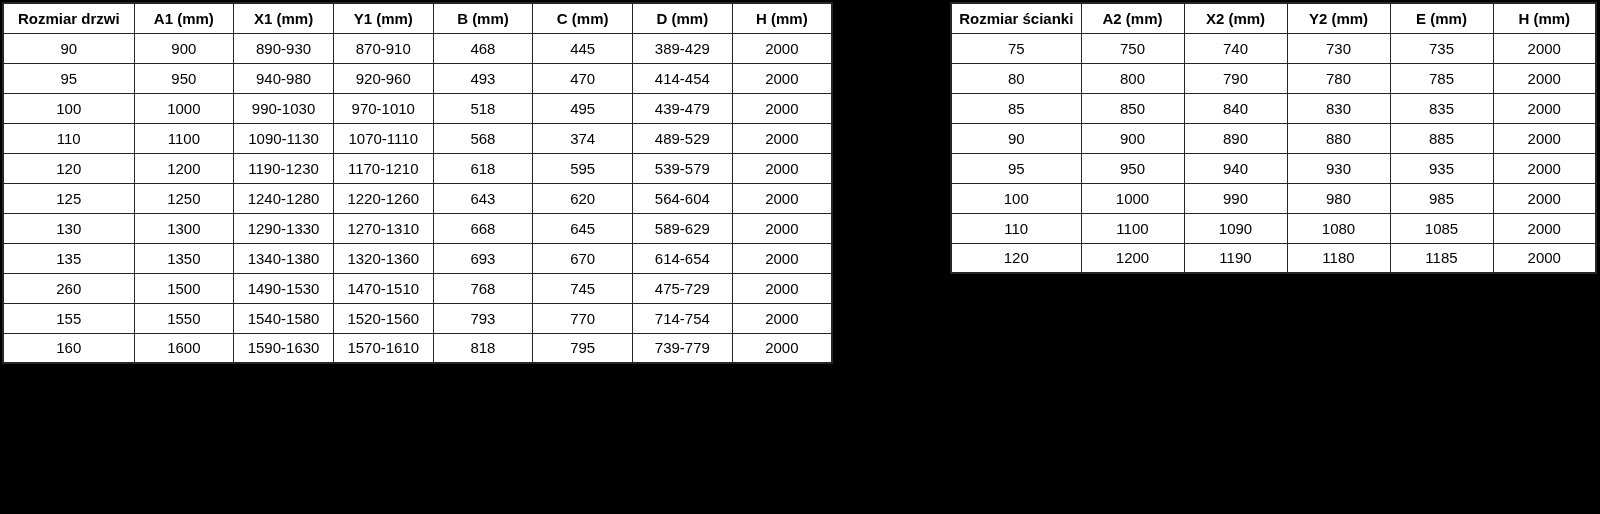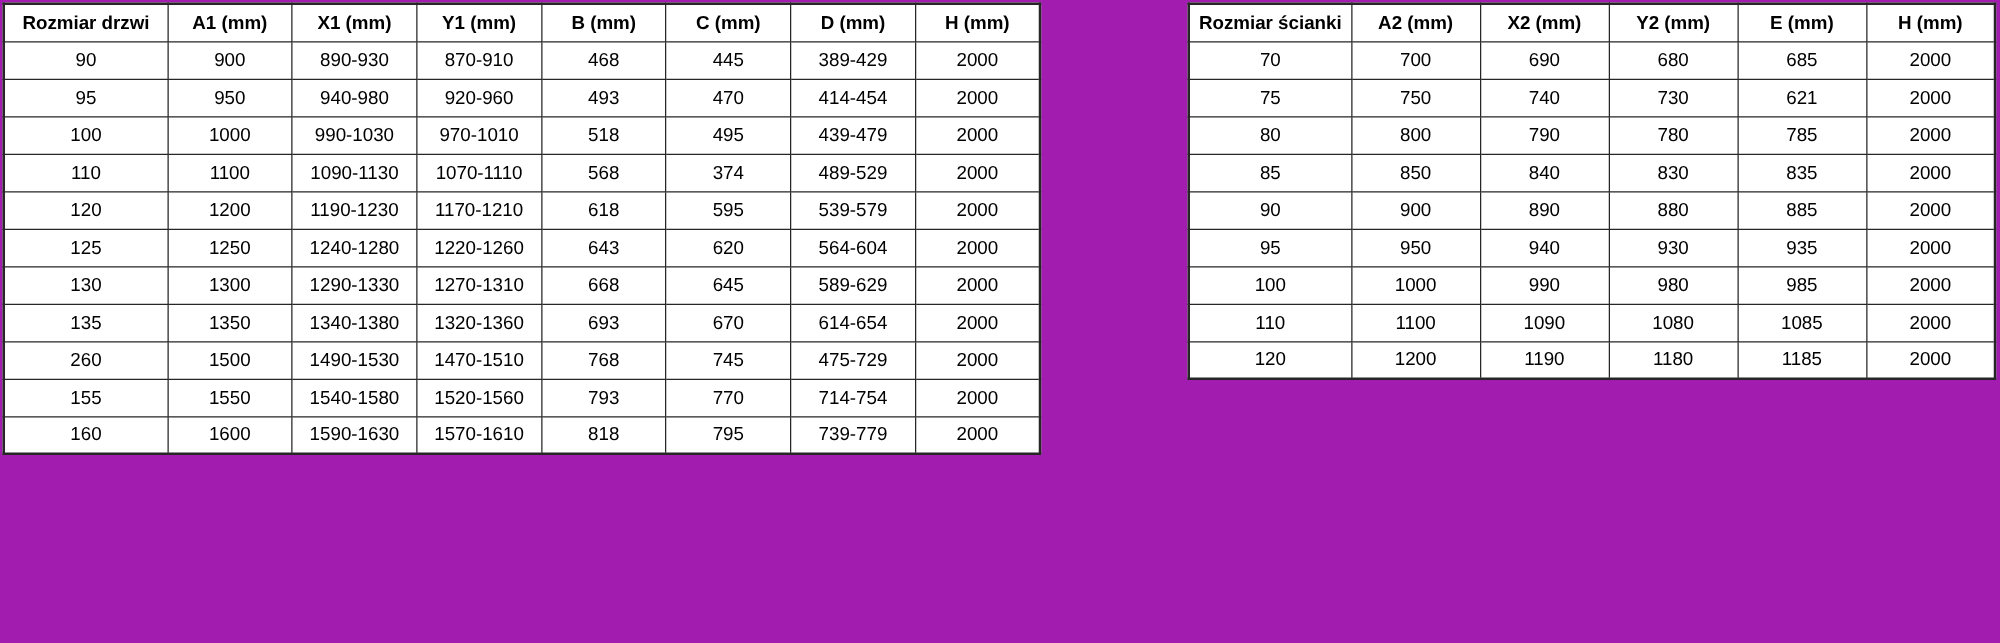--- a/index.html
+++ b/index.html
@@ -7,21 +7,21 @@
     width: 1600px;
     height: 514px;
     background: #ffffff;
     font-family: "Liberation Sans", sans-serif;
     overflow: hidden;
   }
   .canvas {
     position: relative;
     width: 1600px;
     height: 514px;
-    background: #a21caf;
+    background: #000000;
   }
   table.spec {
     position: absolute;
     border-collapse: collapse;
     table-layout: fixed;
     background: #ffffff;
     border: 2px solid #262626;
   }
   table.spec th, table.spec td {
     border: 1px solid #262626;
@@ -191,33 +191,25 @@
           <th>Rozmiar ścianki</th>
           <th>A2 (mm)</th>
           <th>X2 (mm)</th>
           <th>Y2 (mm)</th>
           <th>E (mm)</th>
           <th>H (mm)</th>
         </tr>
     </thead>
     <tbody>
         <tr>
-          <td>70</td>
-          <td>700</td>
-          <td>690</td>
-          <td>680</td>
-          <td>685</td>
-          <td>2000</td>
-        </tr>
-        <tr>
           <td>75</td>
           <td>750</td>
           <td>740</td>
           <td>730</td>
-          <td>621</td>
+          <td>735</td>
           <td>2000</td>
         </tr>
         <tr>
           <td>80</td>
           <td>800</td>
           <td>790</td>
           <td>780</td>
           <td>785</td>
           <td>2000</td>
         </tr>

